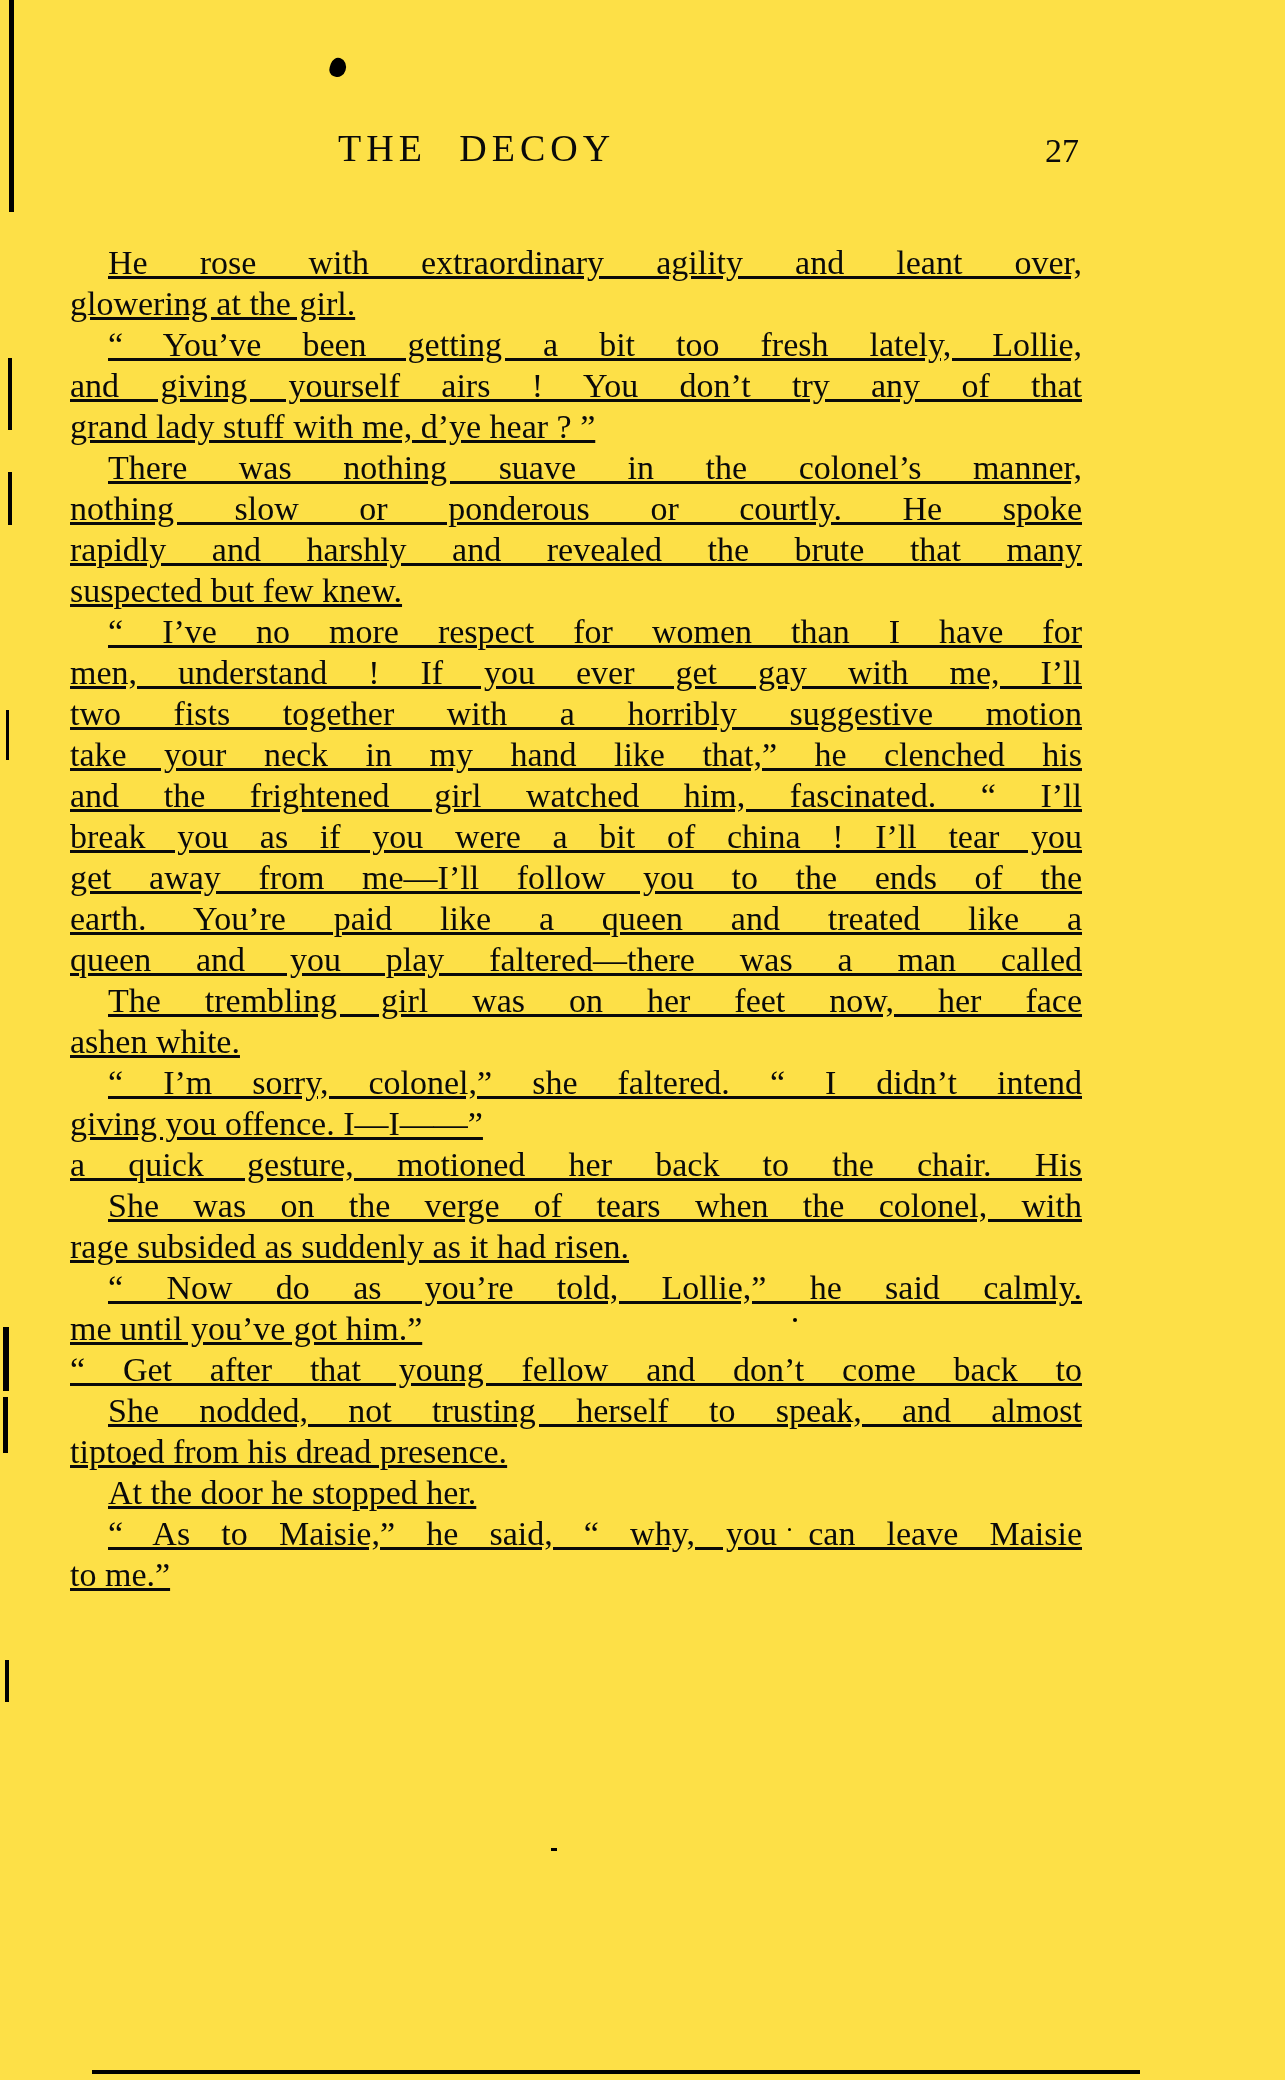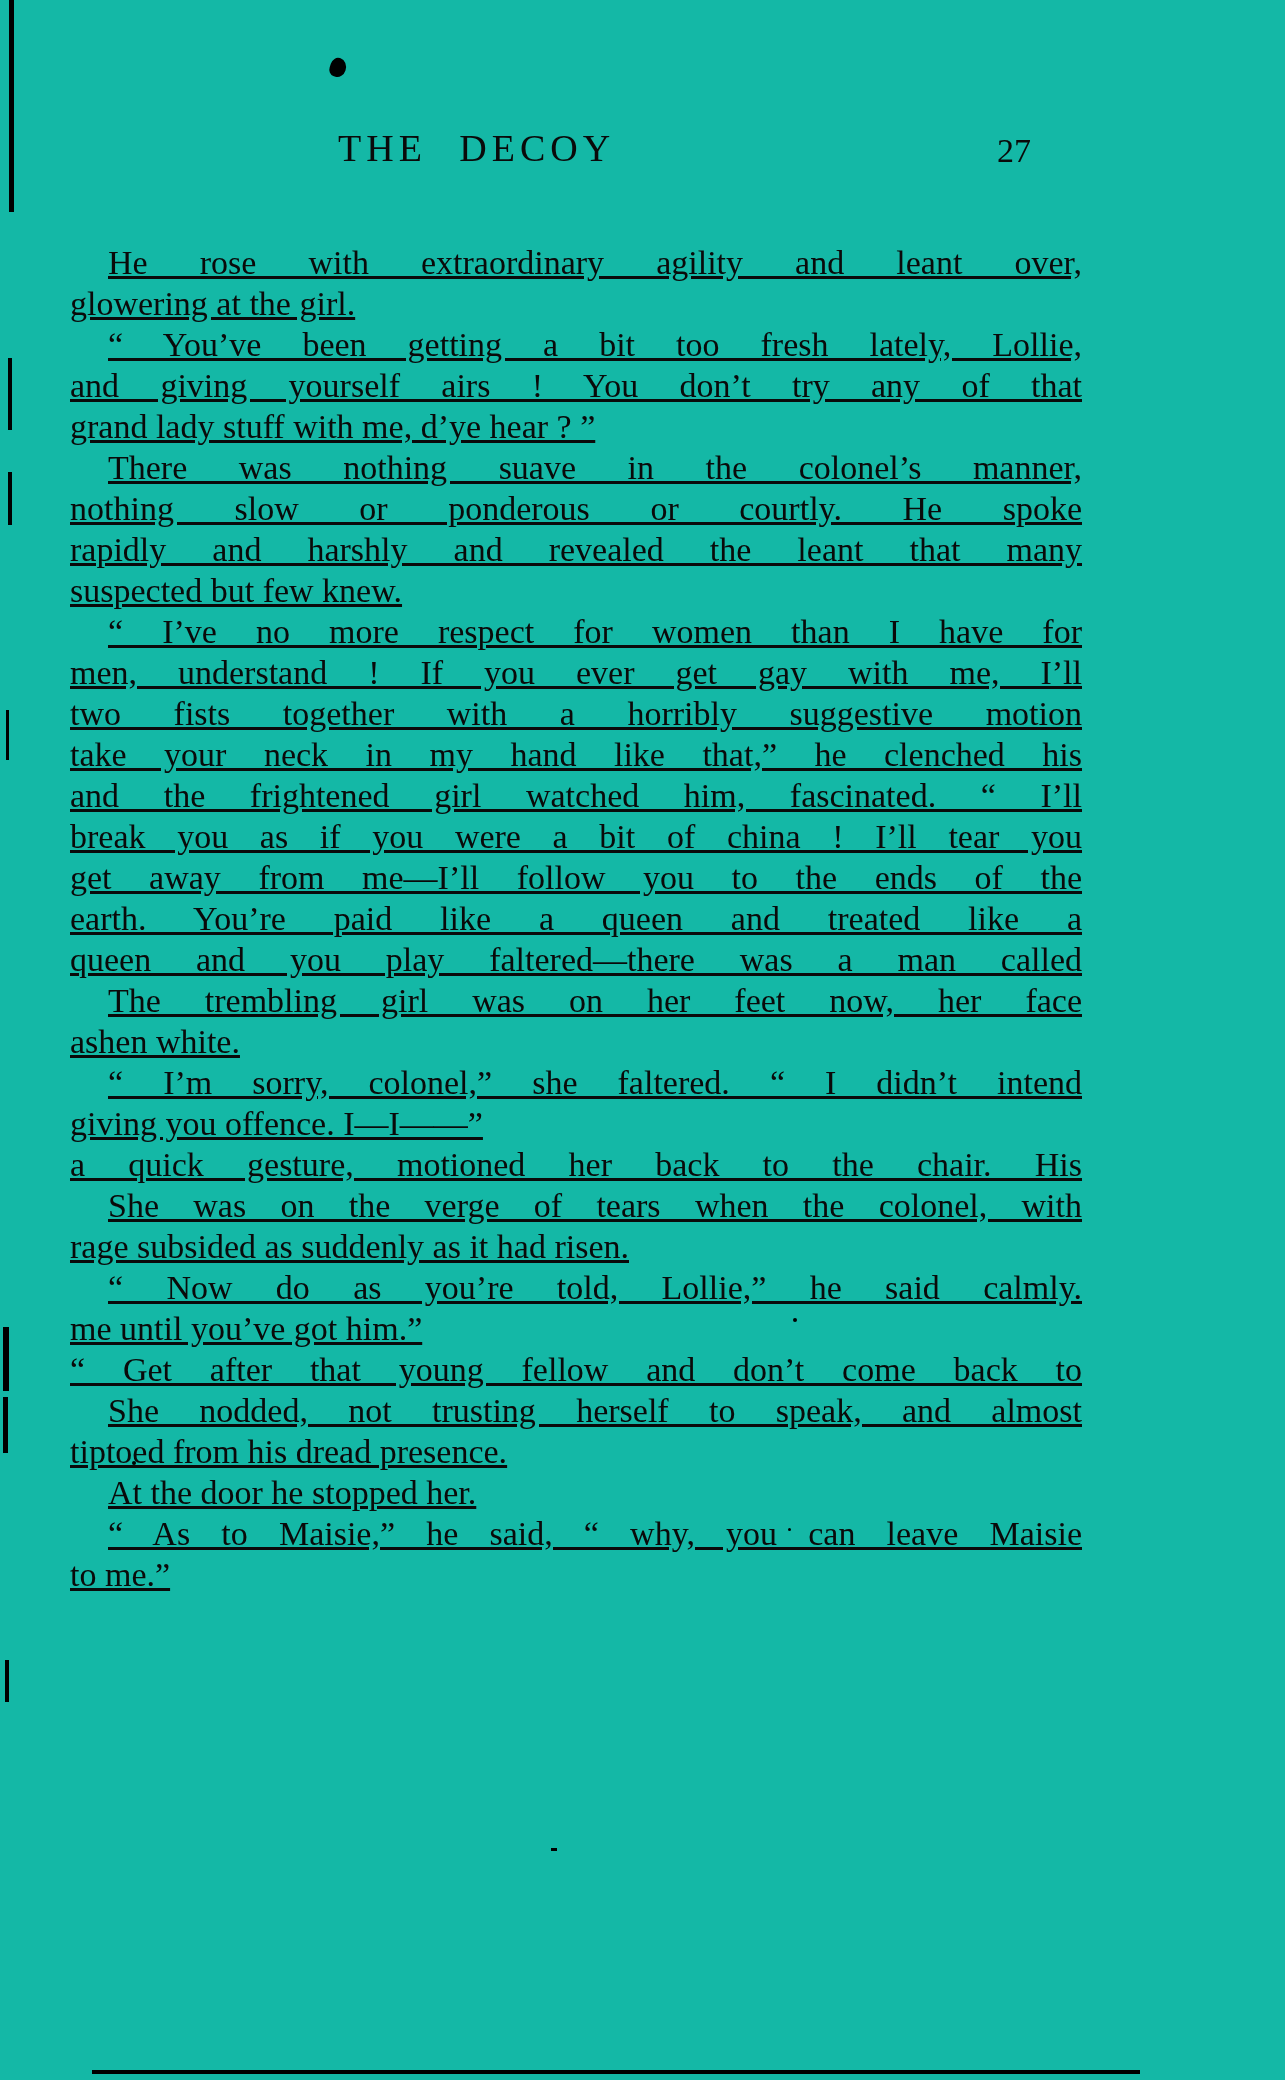--- a/index.html
+++ b/index.html
@@ -1,37 +1,37 @@
 <!DOCTYPE html>
 <html><head>
 <meta charset="utf-8">
 <style>
   html, body { margin: 0; padding: 0; background: #ffffff; }
   .page {
     position: relative;
     width: 1285px;
     height: 2080px;
-    background: #14b8a6;
+    background: #fde047;
     overflow: hidden;
     font-family: "Liberation Serif", serif;
     color: #0a0a0a;
   }
   
   .running-header { position: absolute; top: 126px; left: 0; width: 1285px; height: 48px; }
   .page-title {
     position: absolute;
     left: 338px; top: 0;
     font-size: 38px;
     letter-spacing: 5px;
     word-spacing: 18px;
     white-space: nowrap;
   }
   .page-number {
     position: absolute;
-    left: 997px; top: 6px;
+    left: 1045px; top: 6px;
     font-size: 34px;
   }
   
   .page-body {
     position: absolute;
     left: 70px; top: 242px;
     width: 1012px;
     font-size: 34px;
     line-height: 41px;
   }
@@ -61,21 +61,21 @@
   </div>
 
   <div class="page-body">
       <div class="line indent">He rose with extraordinary agility and leant over,</div>
       <div class="line last">glowering at the girl.</div>
       <div class="line indent">“ You’ve been getting a bit too fresh lately, Lollie,</div>
       <div class="line">and giving yourself airs !  You don’t try any of that</div>
       <div class="line last">grand lady stuff with me, d’ye hear ? ”</div>
       <div class="line indent">There was nothing suave in the colonel’s manner,</div>
       <div class="line">nothing slow or ponderous or courtly.  He spoke</div>
-      <div class="line">rapidly and harshly and revealed the leant that many</div>
+      <div class="line">rapidly and harshly and revealed the brute that many</div>
       <div class="line last">suspected but few knew.</div>
       <div class="line indent">“ I’ve no more respect for women than I have for</div>
       <div class="line">men, understand !  If you ever get gay with me, I’ll</div>
       <div class="line">two fists together with a horribly suggestive motion</div>
       <div class="line">take your neck in my hand like that,” he clenched his</div>
       <div class="line">and the frightened girl watched him, fascinated.  “ I’ll</div>
       <div class="line">break you as if you were a bit of china !  I’ll tear you</div>
       <div class="line">get away from me—I’ll follow you to the ends of the</div>
       <div class="line">earth.  You’re paid like a queen and treated like a</div>
       <div class="line">queen and you play faltered—there was a man called</div>

